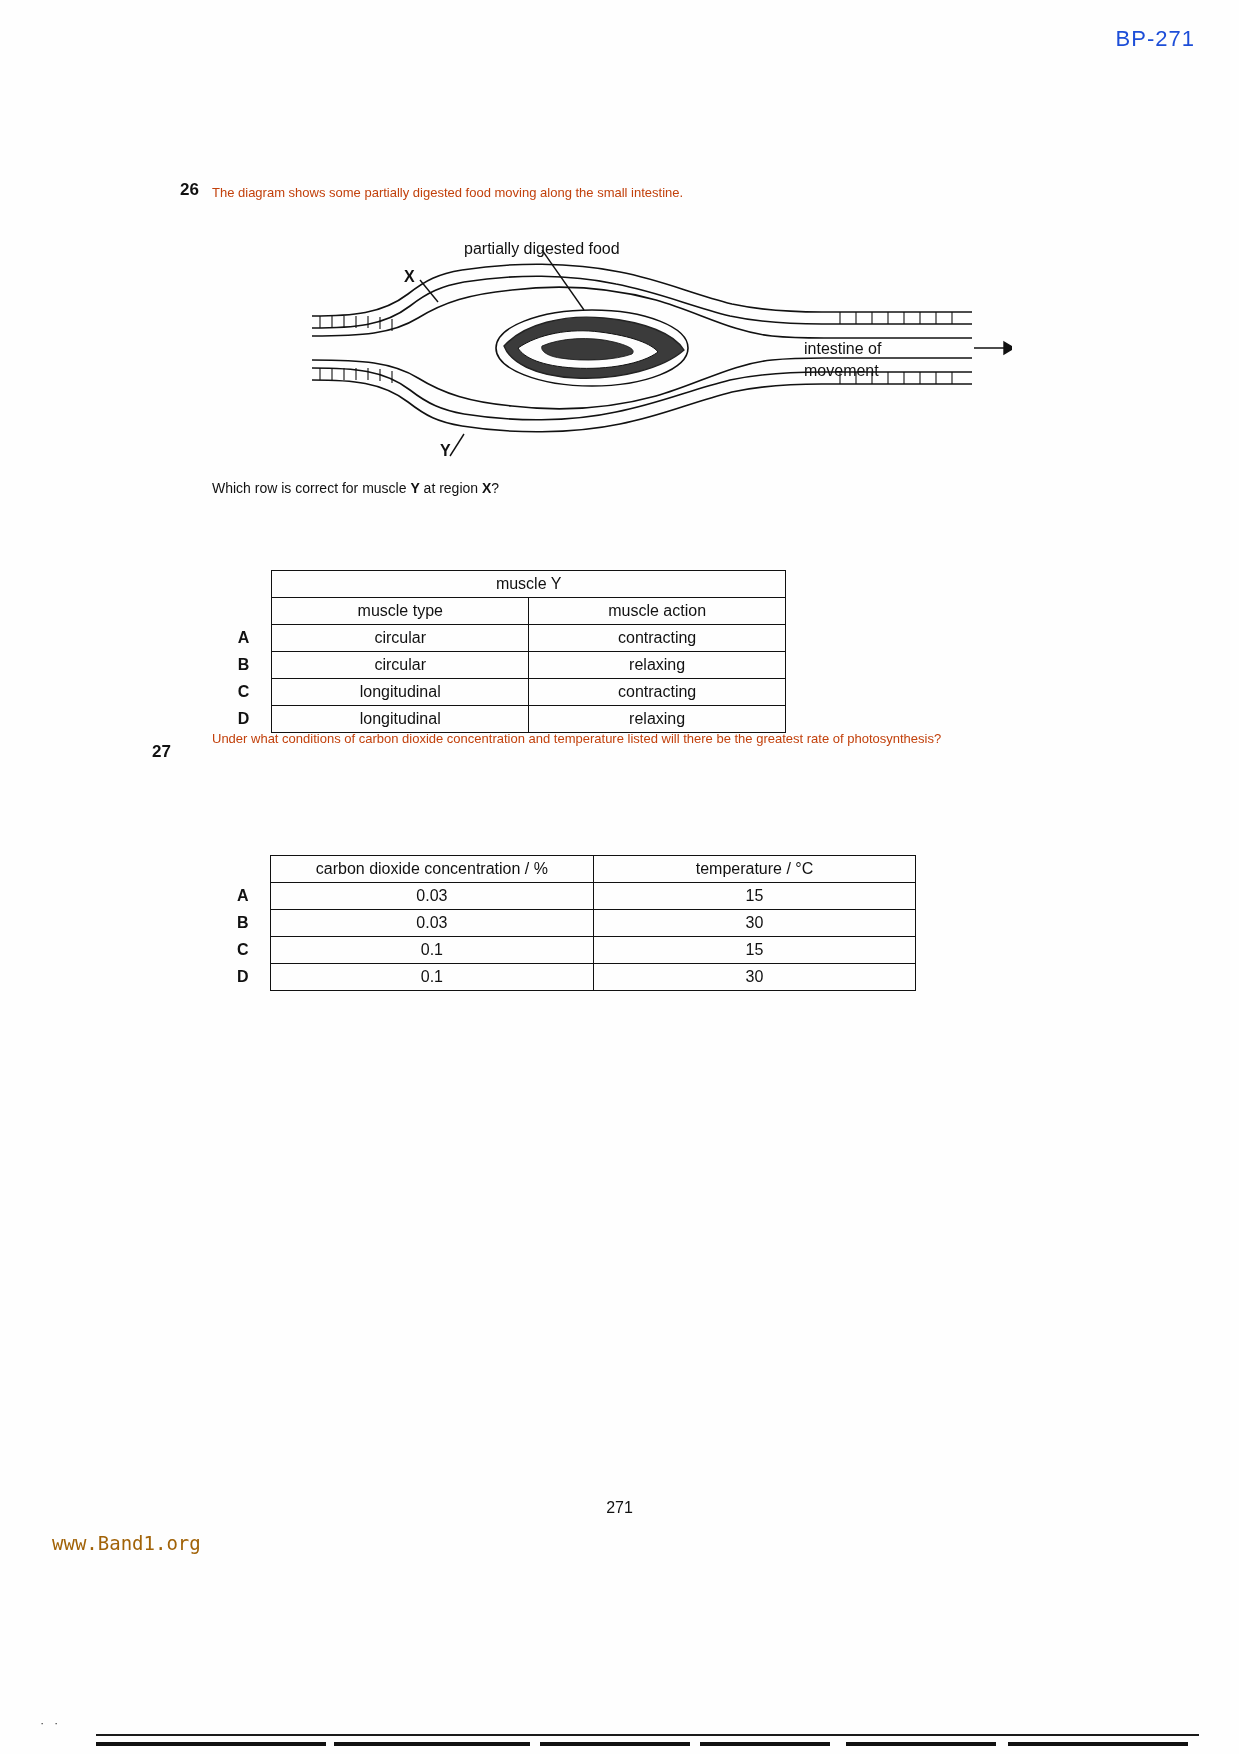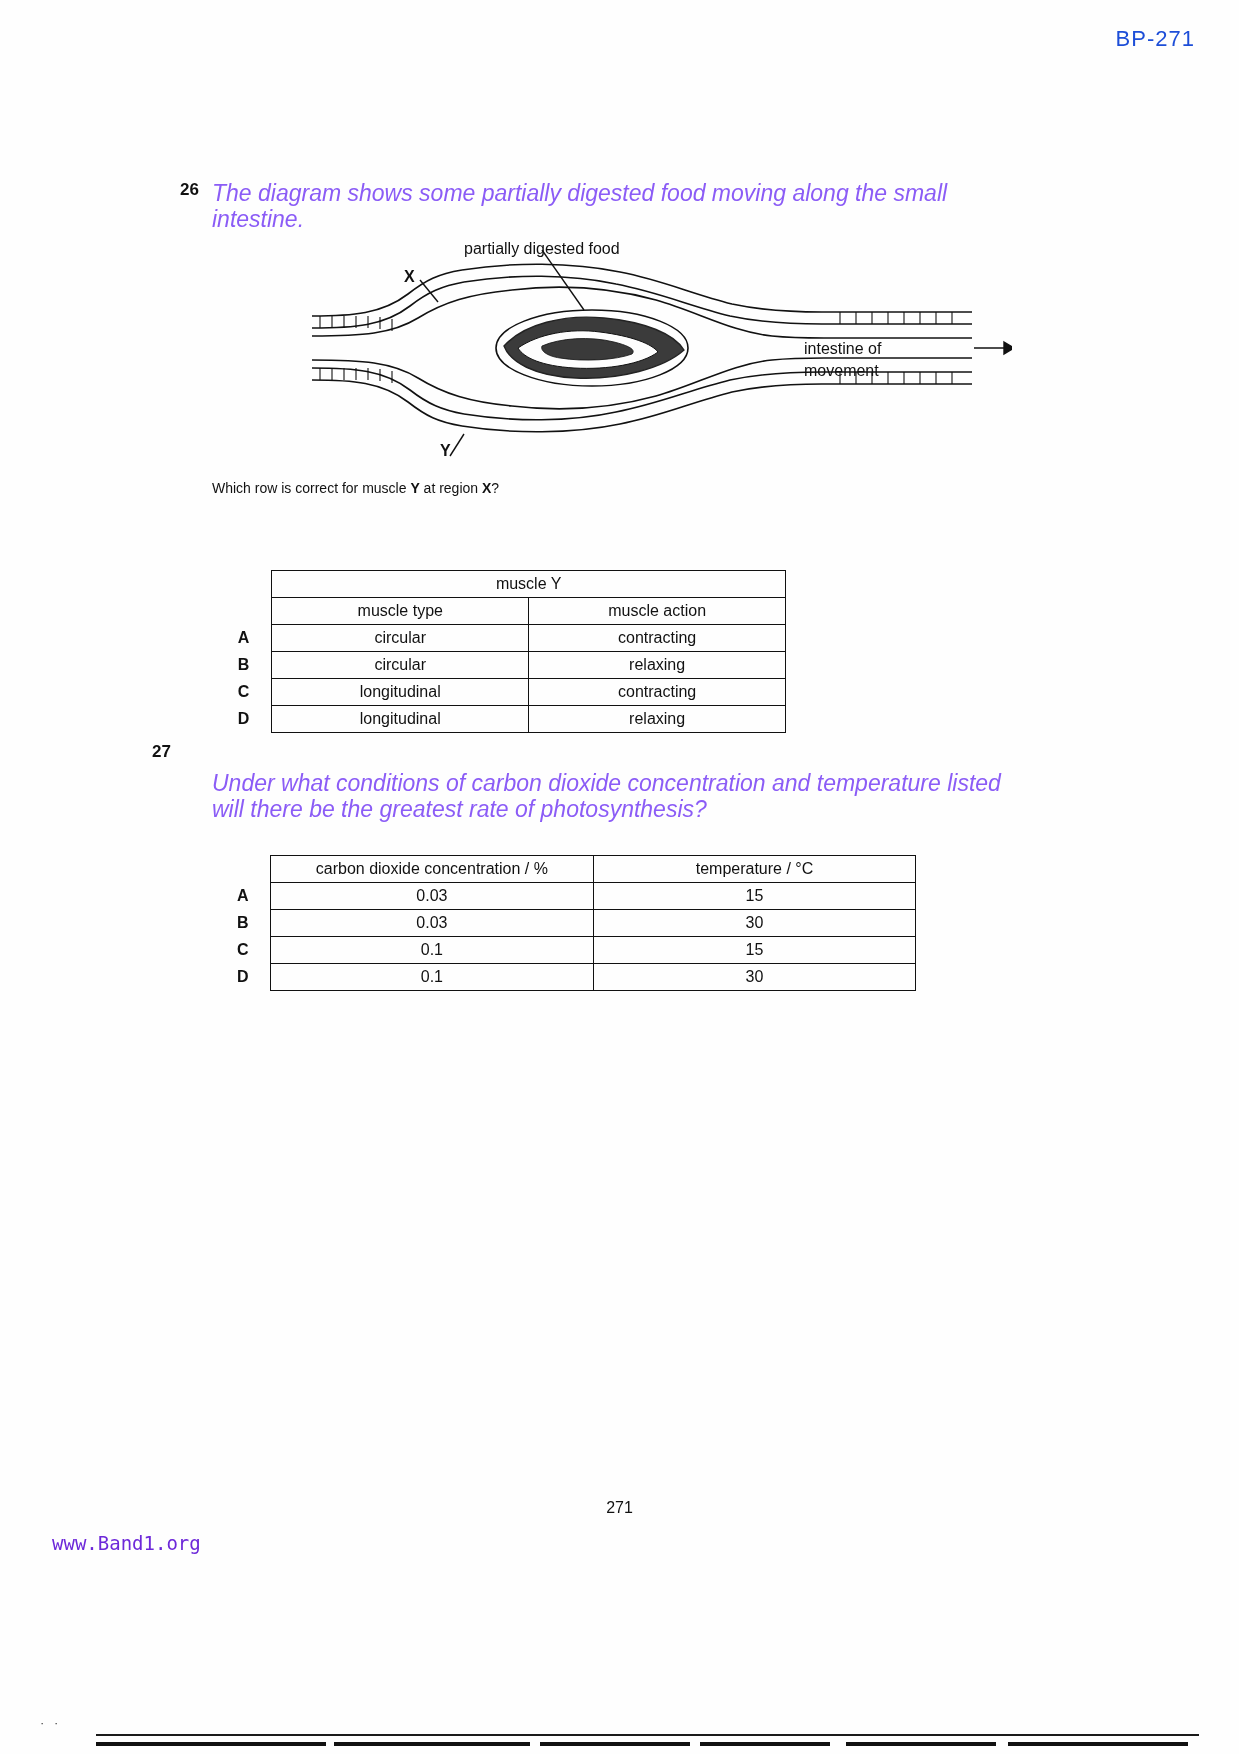--- a/index.html
+++ b/index.html
@@ -33,24 +33,23 @@
 
   
   .q-num {
     position: absolute;
     font-size: 17px;
     font-weight: bold;
     color: #111;
   }
   .q-text {
     position: absolute;
-    font-size: 23px;
+    font-size: 13px;
     line-height: 26px;
-    color: #8b5cf6;
-    font-style: italic;
+    color: #c2410c;
   }
 
   
   #q26-num { left: 152px; top: 180px; margin-left: 28px; }
   #q26-text { left: 212px; top: 180px; width: 820px; }
 
   
   .diagram {
     position: absolute;
     left: 212px;
@@ -109,21 +108,21 @@
   #table26 {
     left: 216px;
     top: 530px;
     width: 570px;
   }
   #table26 td.col-type { width: 258px; }
   #table26 td.col-action { width: 258px; }
 
   
   #q27-num { left: 152px; top: 742px; }
-  #q27-text { left: 212px; top: 770px; width: 800px; }
+  #q27-text { left: 212px; top: 726px; width: 800px; }
 
   #table27 {
     left: 216px;
     top: 815px;
     width: 700px;
   }
   #table27 td.col-co2 { width: 340px; }
   #table27 td.col-temp { width: 340px; }
 
   
@@ -136,21 +135,21 @@
     font-size: 16px;
     color: #111;
     line-height: 24px;
   }
   .footer-left {
     position: absolute;
     left: 52px;
     top: 1532px;
     font-size: 19px;
     font-family: "DejaVu Sans Mono", monospace;
-    color: #6d28d9;
+    color: #a16207;
     letter-spacing: 0px;
   }
   .edge-marks {
     position: absolute;
     left: 0;
     right: 0;
     bottom: 8px;
     height: 10px;
   }
   .edge-marks span {

